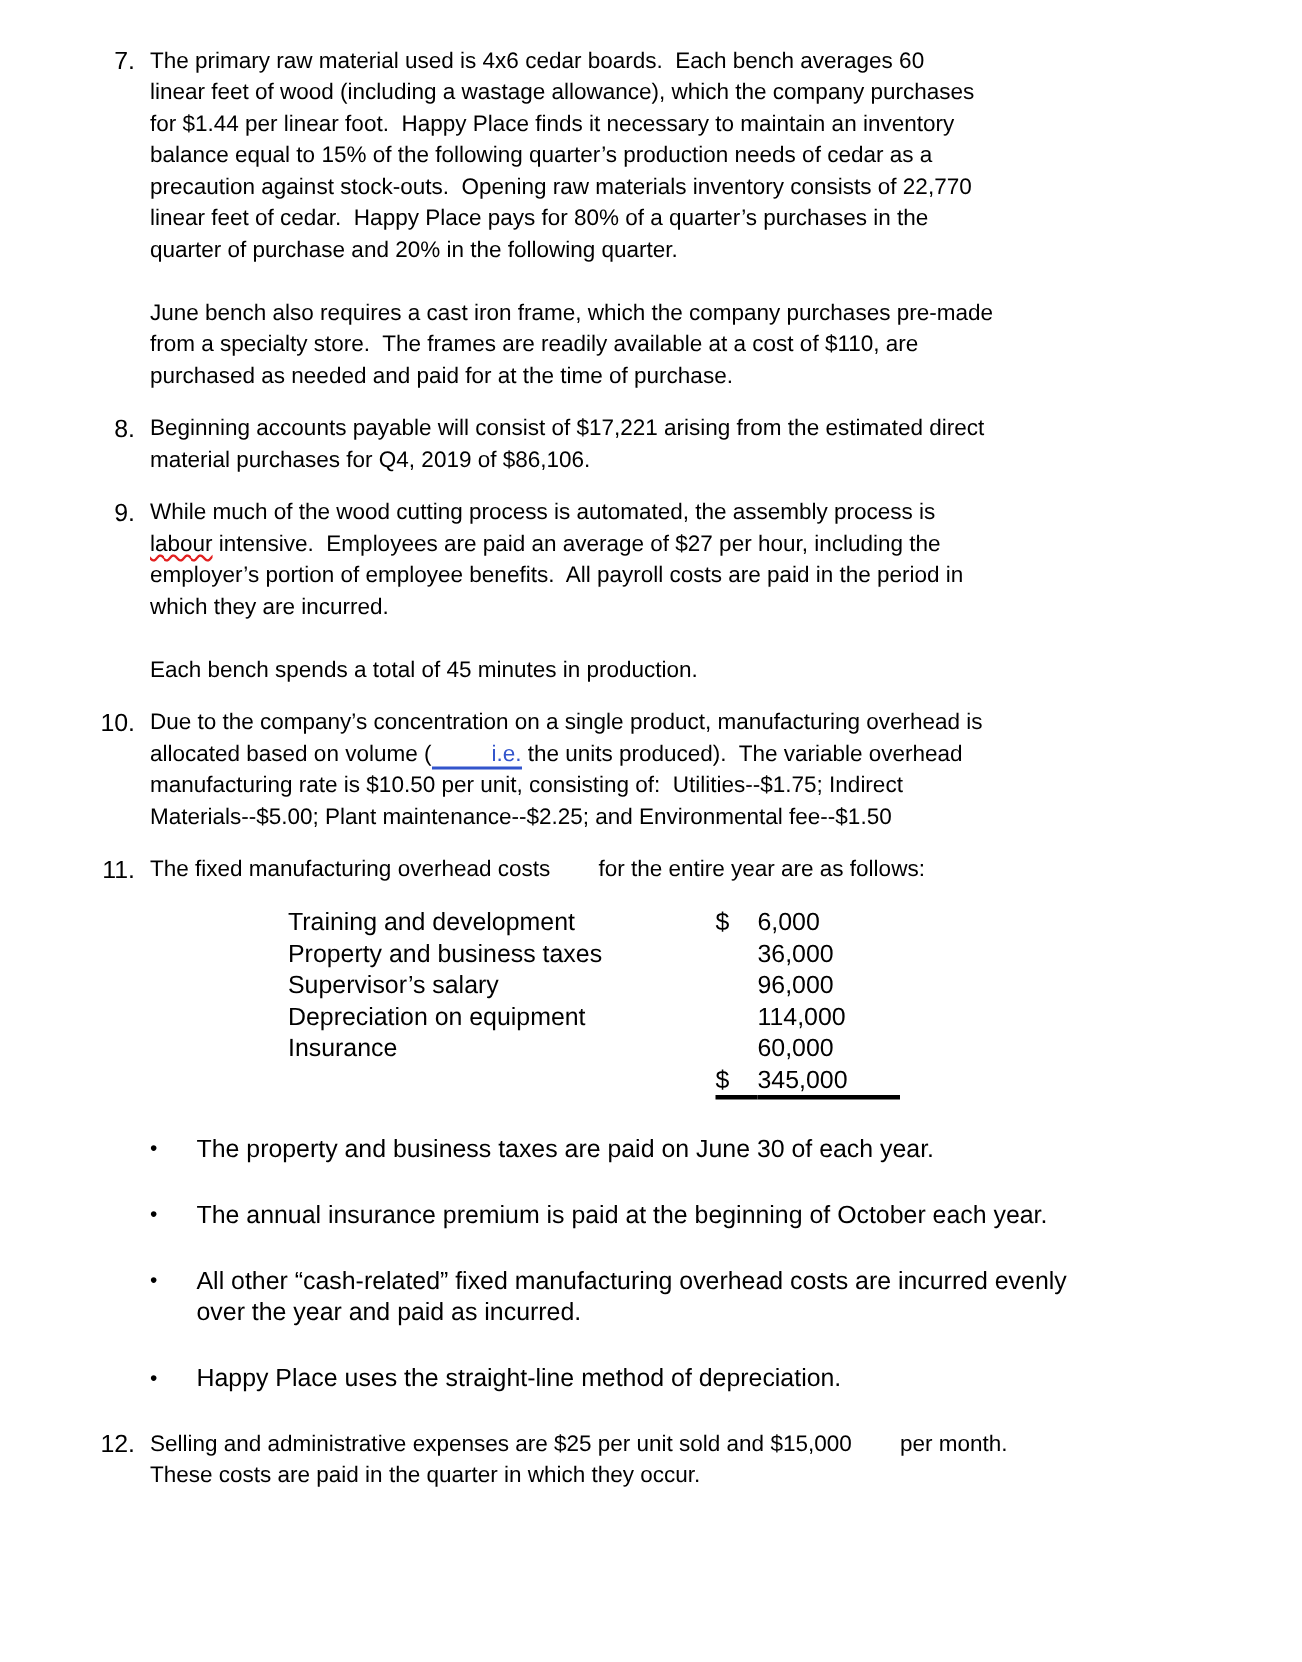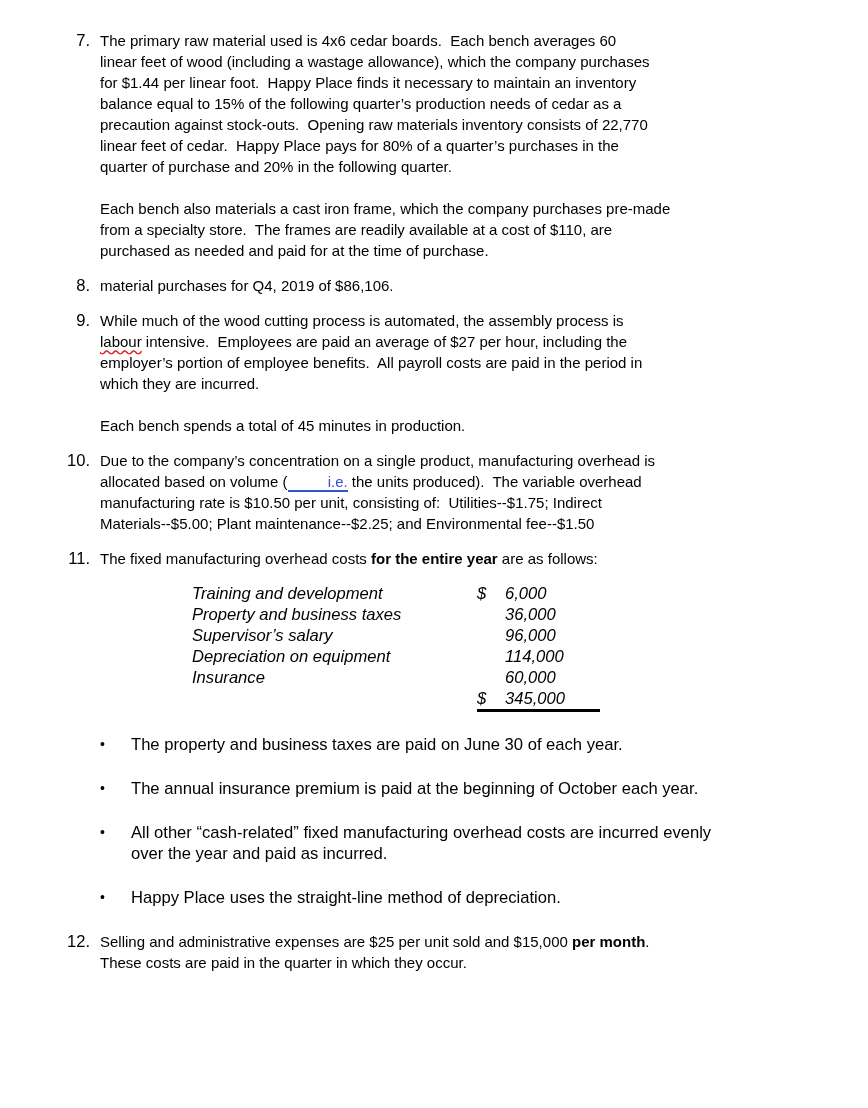--- a/index.html
+++ b/index.html
@@ -47,21 +47,21 @@
   .para {
     font-size: 15px;
     line-height: 21px;
     margin: 0;
   }
   .para + .para {
     margin-top: 21px;
   }
   .line { display: block; white-space: pre; }
 
-  b, .bold { font-weight: bold; }
+  b, .bold { font-weight: normal; margin-left: 28px; }
 
   .misspell {
     position: relative;
     text-decoration: underline wavy #e22020;
     text-decoration-skip-ink: none;
     text-underline-offset: 2px;
   }
   .grammar {
     color: #3355cc;
     border-bottom: 2px solid #3355cc;
@@ -88,21 +88,20 @@
     top: 0;
     font-size: 14px;
     line-height: 21px;
   }
 
   
   .cost-table {
     margin: 12px 0 22px 0;
     border-collapse: collapse;
     margin-left: 192px;
-    font-style: italic;
   }
   .cost-table td {
     font-size: 16.6px;
     line-height: 21px;
     padding: 0;
     vertical-align: bottom;
   }
   .cost-table td.label {
     width: 285px;
     white-space: nowrap;
@@ -137,29 +136,30 @@
       <p class="para">
         <span class="line">The primary raw material used is 4x6 cedar boards.  Each bench averages 60</span>
         <span class="line">linear feet of wood (including a wastage allowance), which the company purchases</span>
         <span class="line">for $1.44 per linear foot.  Happy Place finds it necessary to maintain an inventory</span>
         <span class="line">balance equal to 15% of the following quarter’s production needs of cedar as a</span>
         <span class="line">precaution against stock-outs.  Opening raw materials inventory consists of 22,770</span>
         <span class="line">linear feet of cedar.  Happy Place pays for 80% of a quarter’s purchases in the</span>
         <span class="line">quarter of purchase and 20% in the following quarter.</span>
       </p>
       <p class="para">
-        <span class="line">Each bench also materials a cast iron frame, which the company purchases pre-made</span>
+        <span class="line">June bench also requires a cast iron frame, which the company purchases pre-made</span>
         <span class="line">from a specialty store.  The frames are readily available at a cost of $110, are</span>
         <span class="line">purchased as needed and paid for at the time of purchase.</span>
       </p>
     </div>
 
     <div class="item">
       <span class="marker">8.</span>
       <p class="para">
+        <span class="line">Beginning accounts payable will consist of $17,221 arising from the estimated direct</span>
         <span class="line">material purchases for Q4, 2019 of $86,106.</span>
       </p>
     </div>
 
     <div class="item">
       <span class="marker">9.</span>
       <p class="para">
           <span class="line"><span>While much of the wood cutting process is automated, the assembly process is</span></span>
           <span class="line"><span class="misspell">labour</span><span> intensive.  Employees are paid an average of $27 per hour, including the</span></span>
           <span class="line"><span>employer’s portion of employee benefits.  All payroll costs are paid in the period in</span></span>

